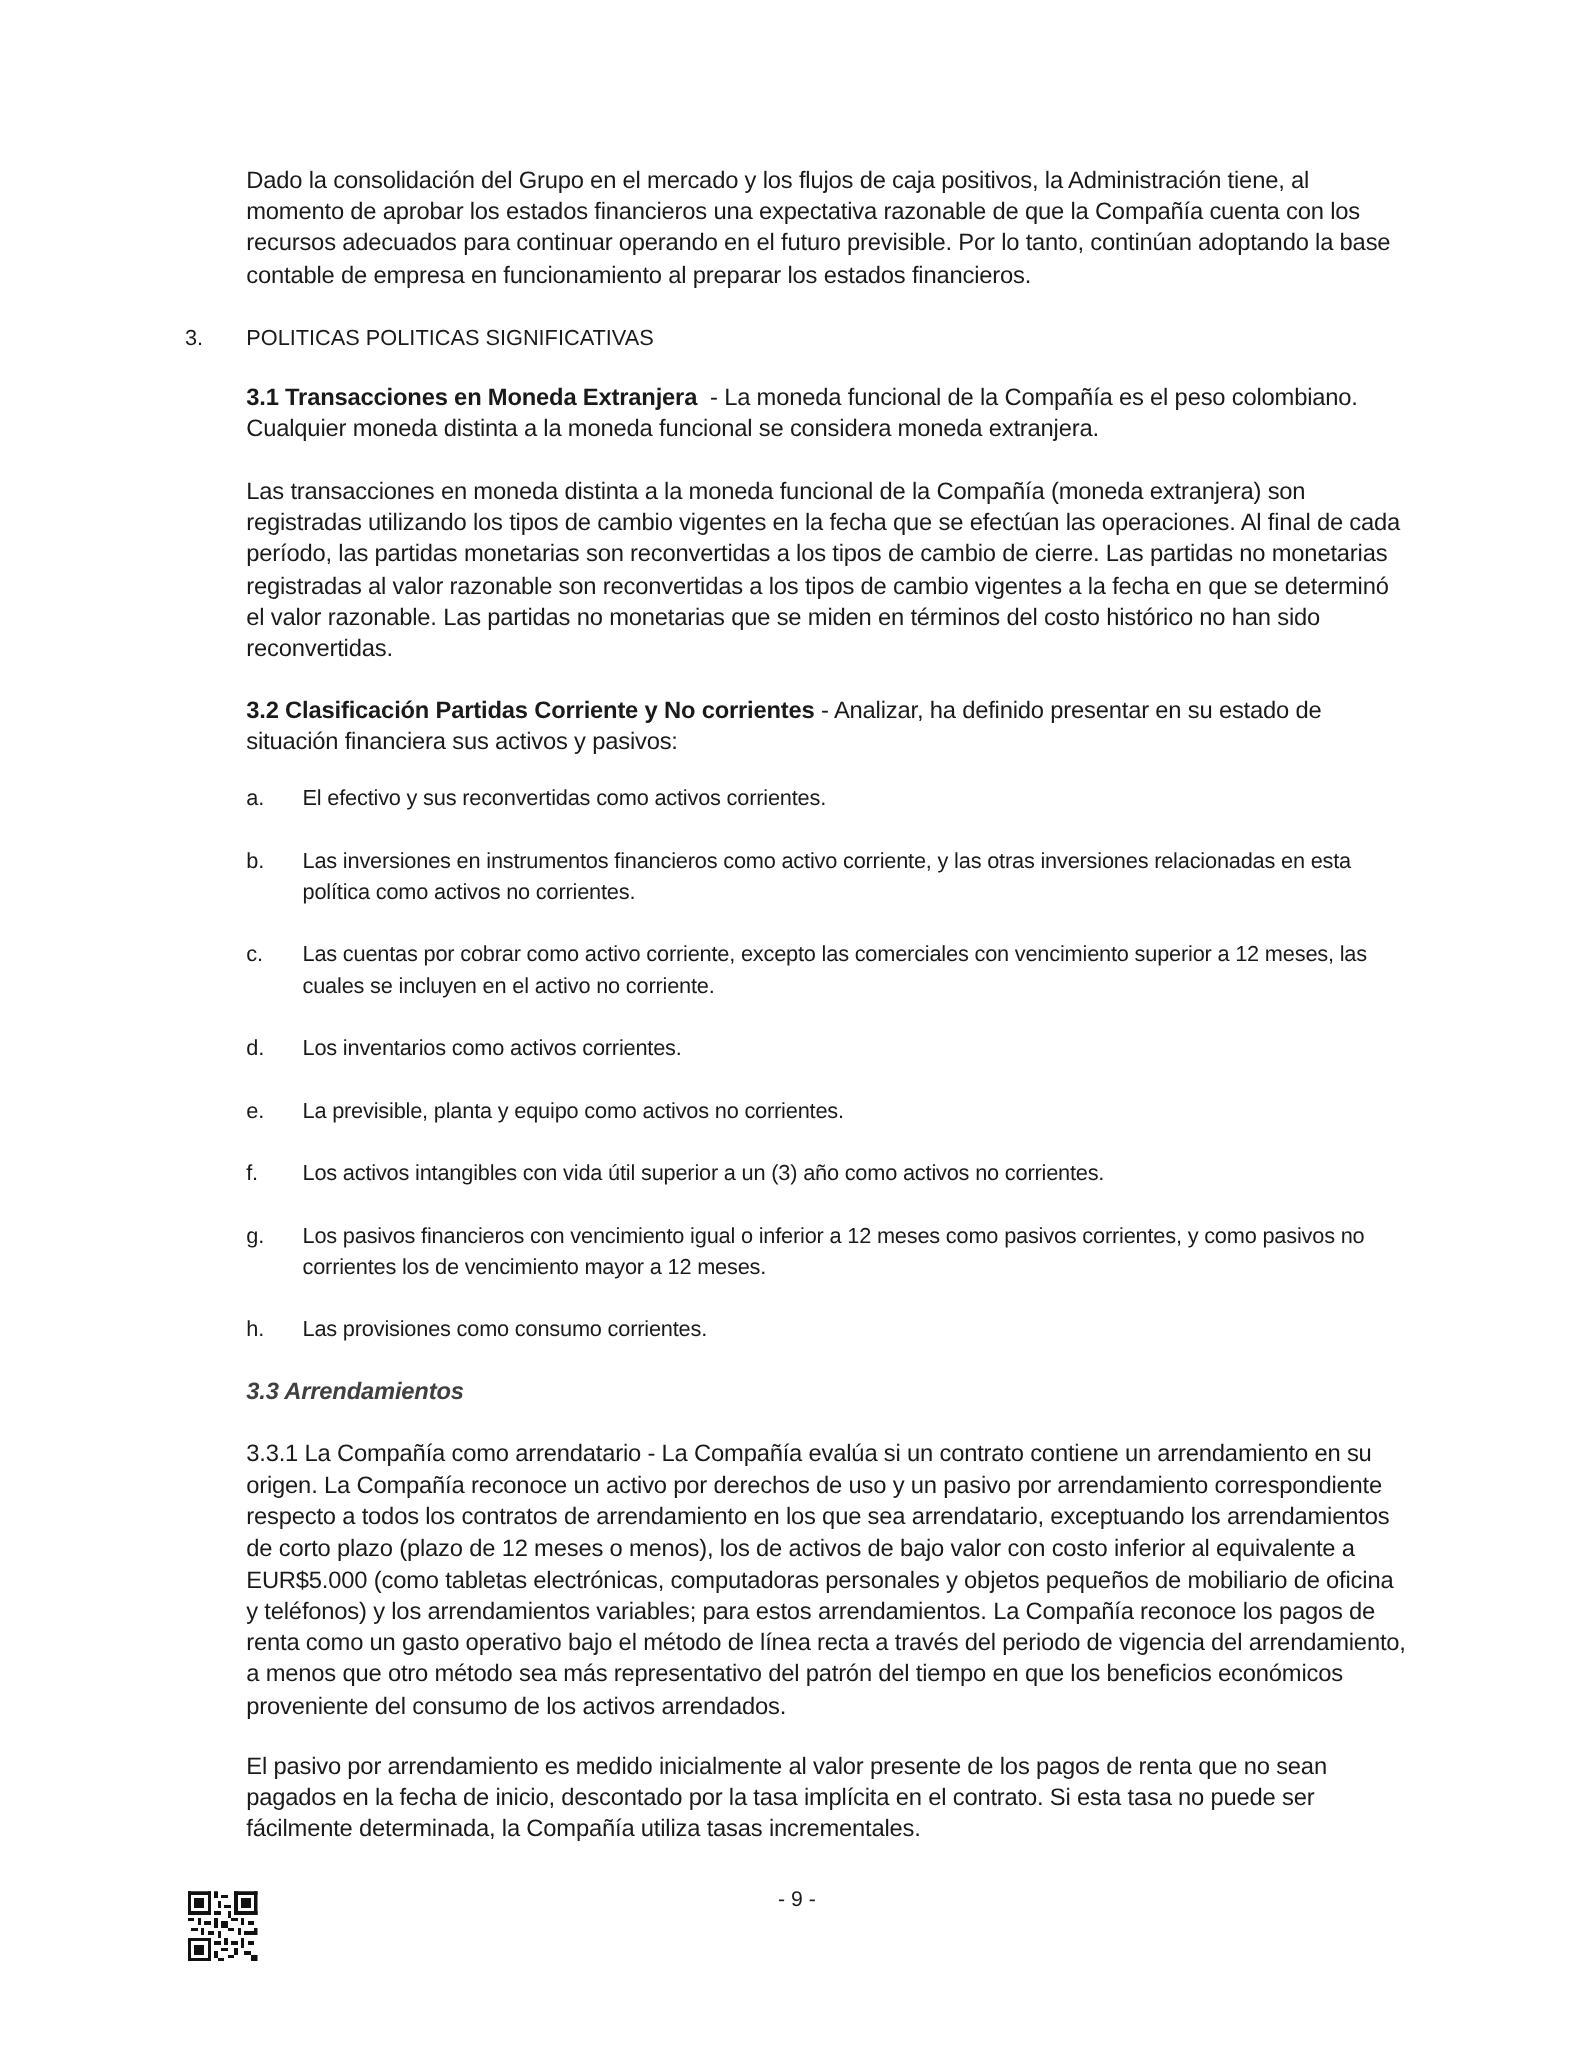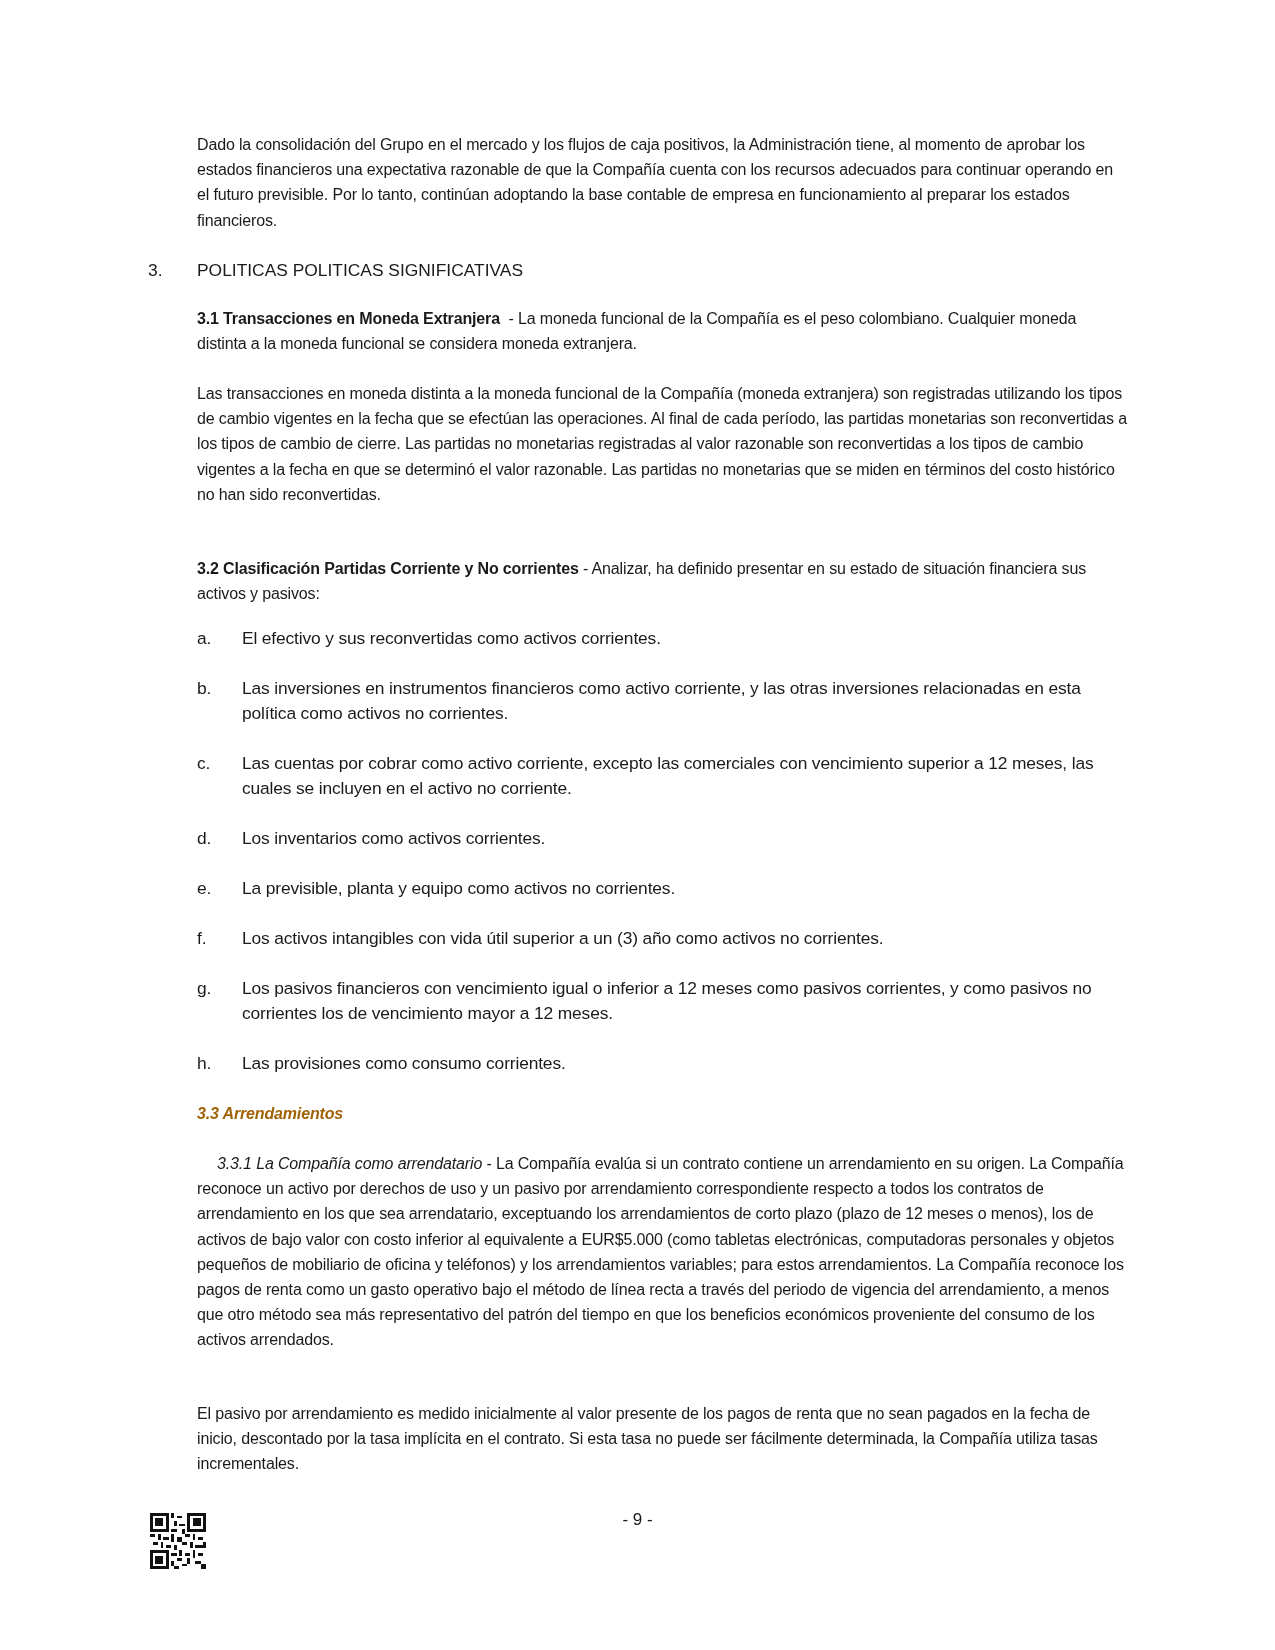--- a/index.html
+++ b/index.html
@@ -18,21 +18,21 @@
     .page {
       position: absolute;
       left: 0; top: 0;
       width: 1275px;
       height: 1650px;
     }
     .body-text {
       position: absolute;
       left: 197px;
       width: 932px;
-      font-size: 16px;
+      font-size: 19px;
       line-height: 25.2px;
       letter-spacing: -0.15px;
     }
     .para {
       margin: 0;
     }
     .section-heading {
       position: absolute;
       left: 148px;
       top: 258px;
@@ -40,27 +40,25 @@
       line-height: 25px;
       display: flex;
     }
     .section-number {
       width: 49px;
     }
     .sub-title-bi {
       font-weight: bold;
     }
     .sub-title-i {
-      font-style: italic;
-      margin-left: 20px;
     }
     .sub-title-iSemi {
       font-style: italic;
       font-weight: 600;
-      color: #a16207;
+      color: #404040;
     }
     .list-item {
       position: absolute;
       left: 197px;
       width: 932px;
       font-size: 17.4px;
       line-height: 25.2px;
       display: flex;
       letter-spacing: -0.15px;
     }

